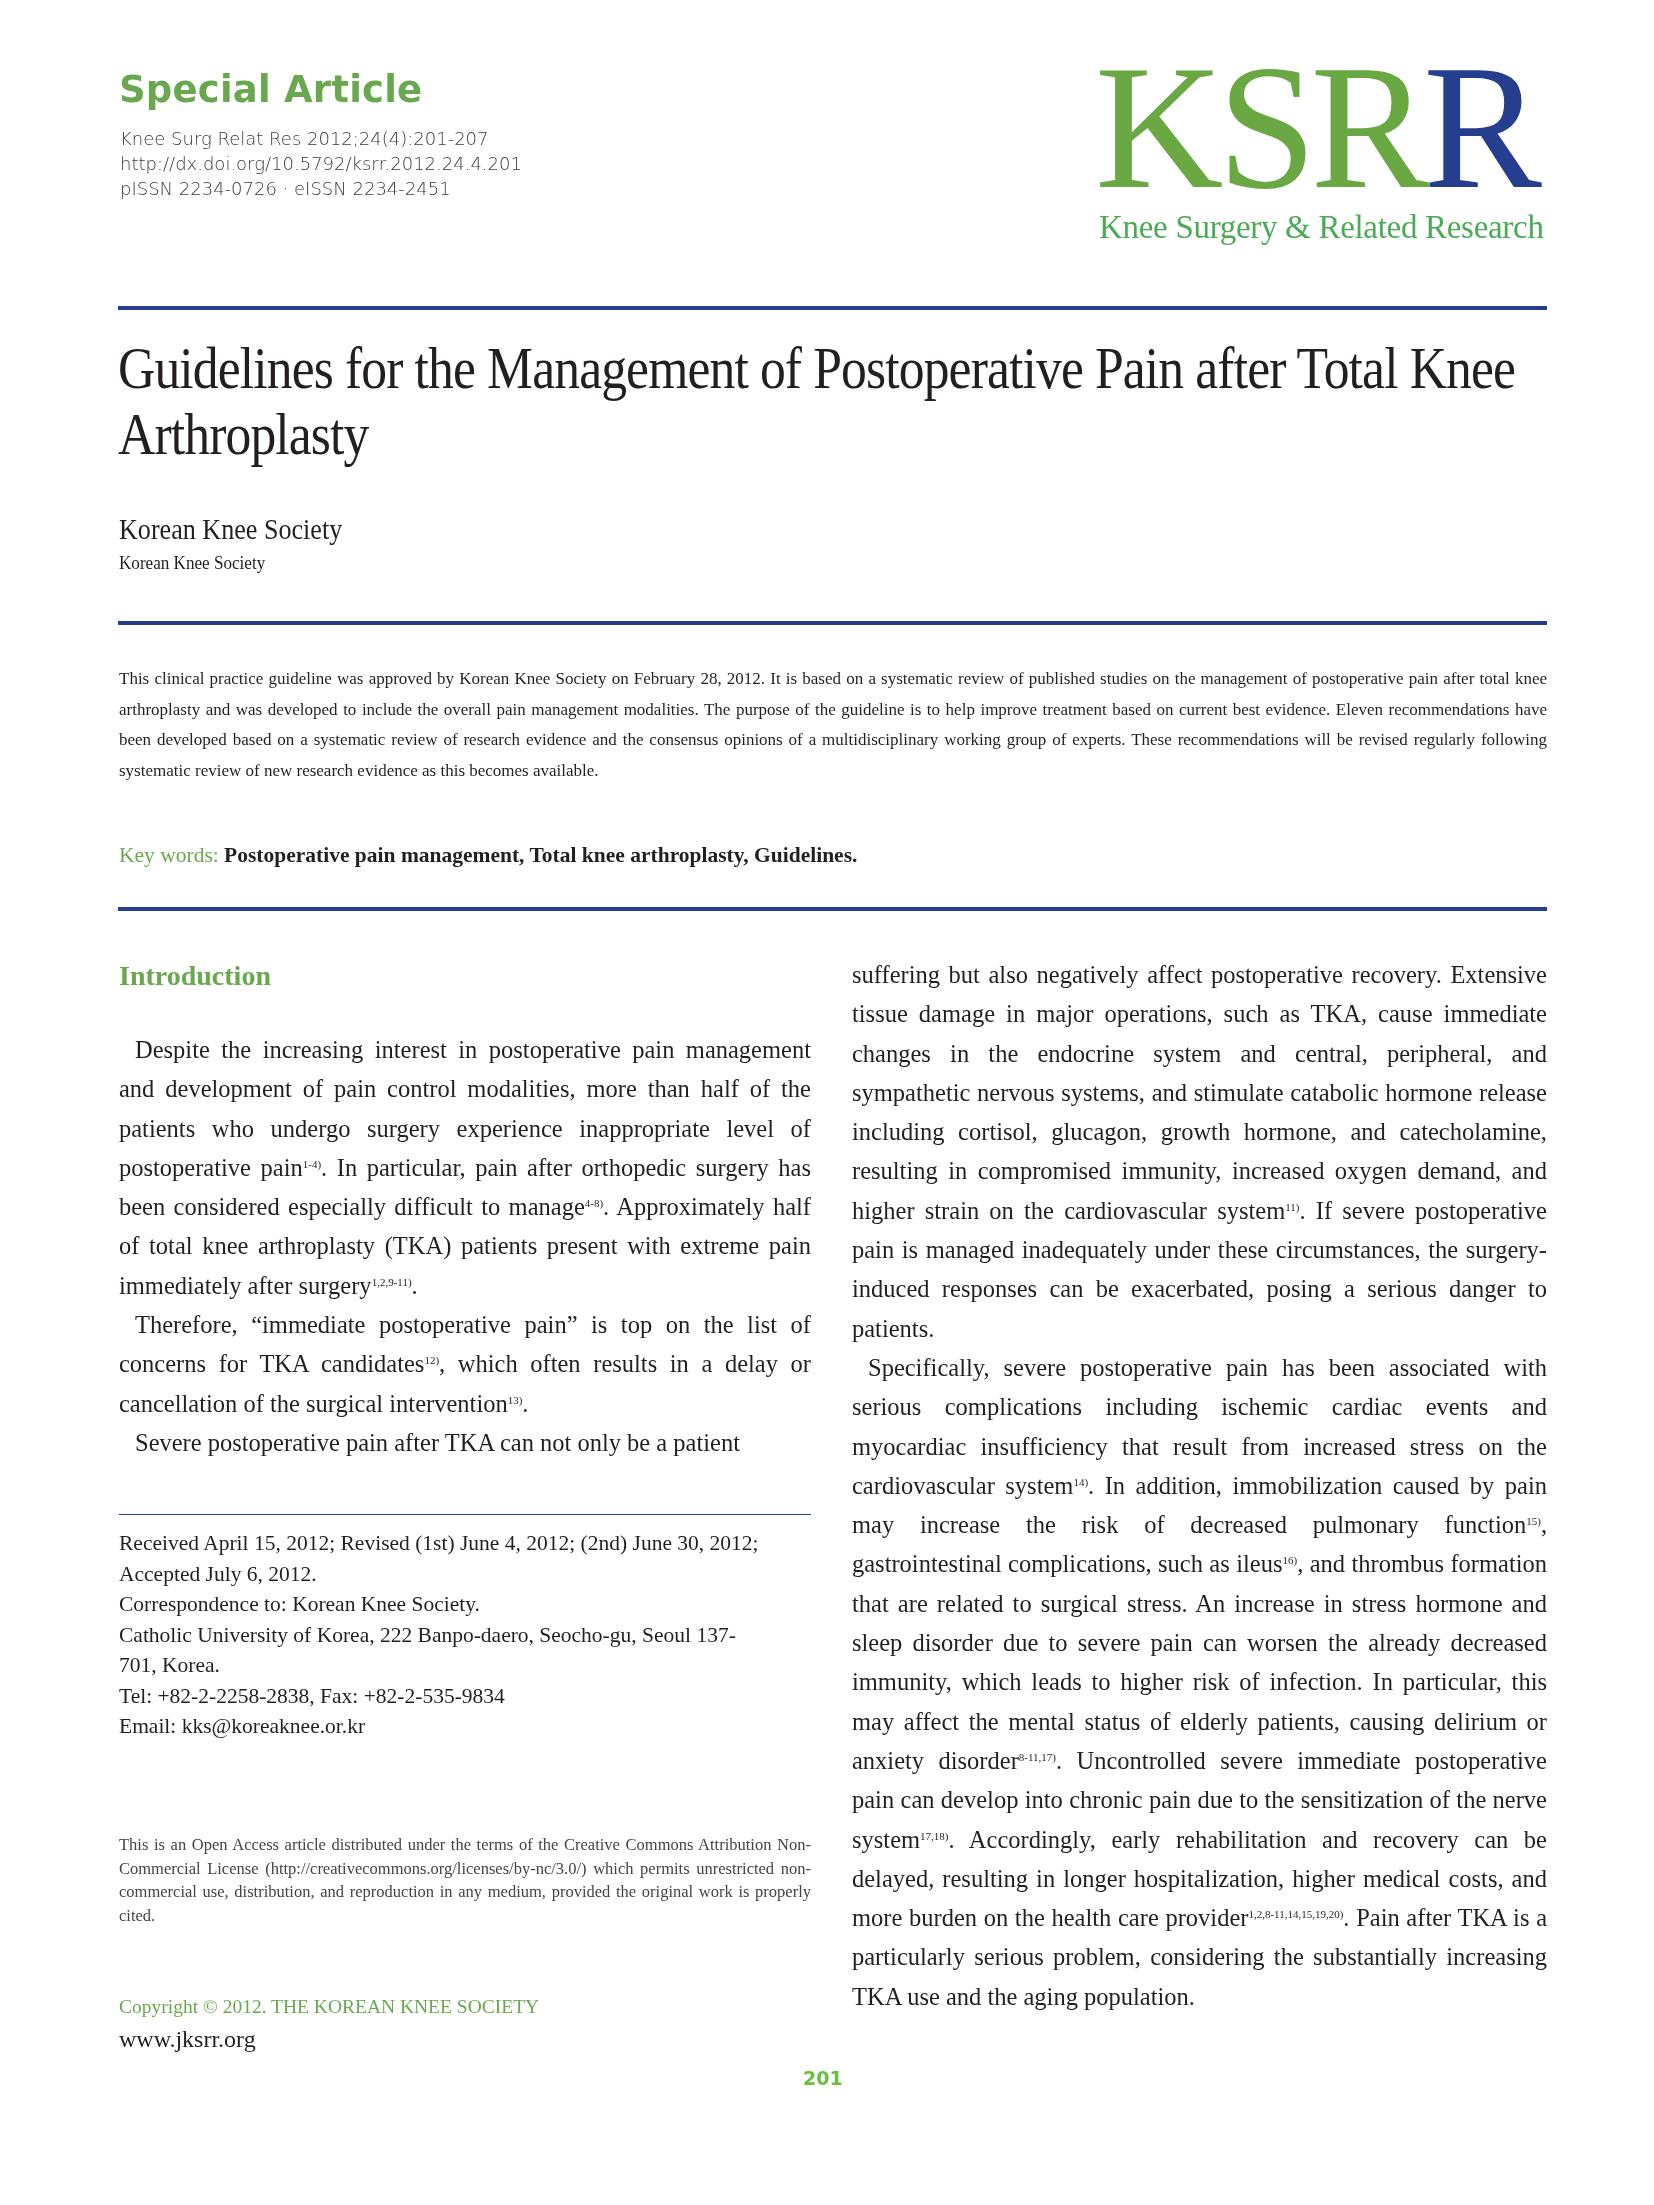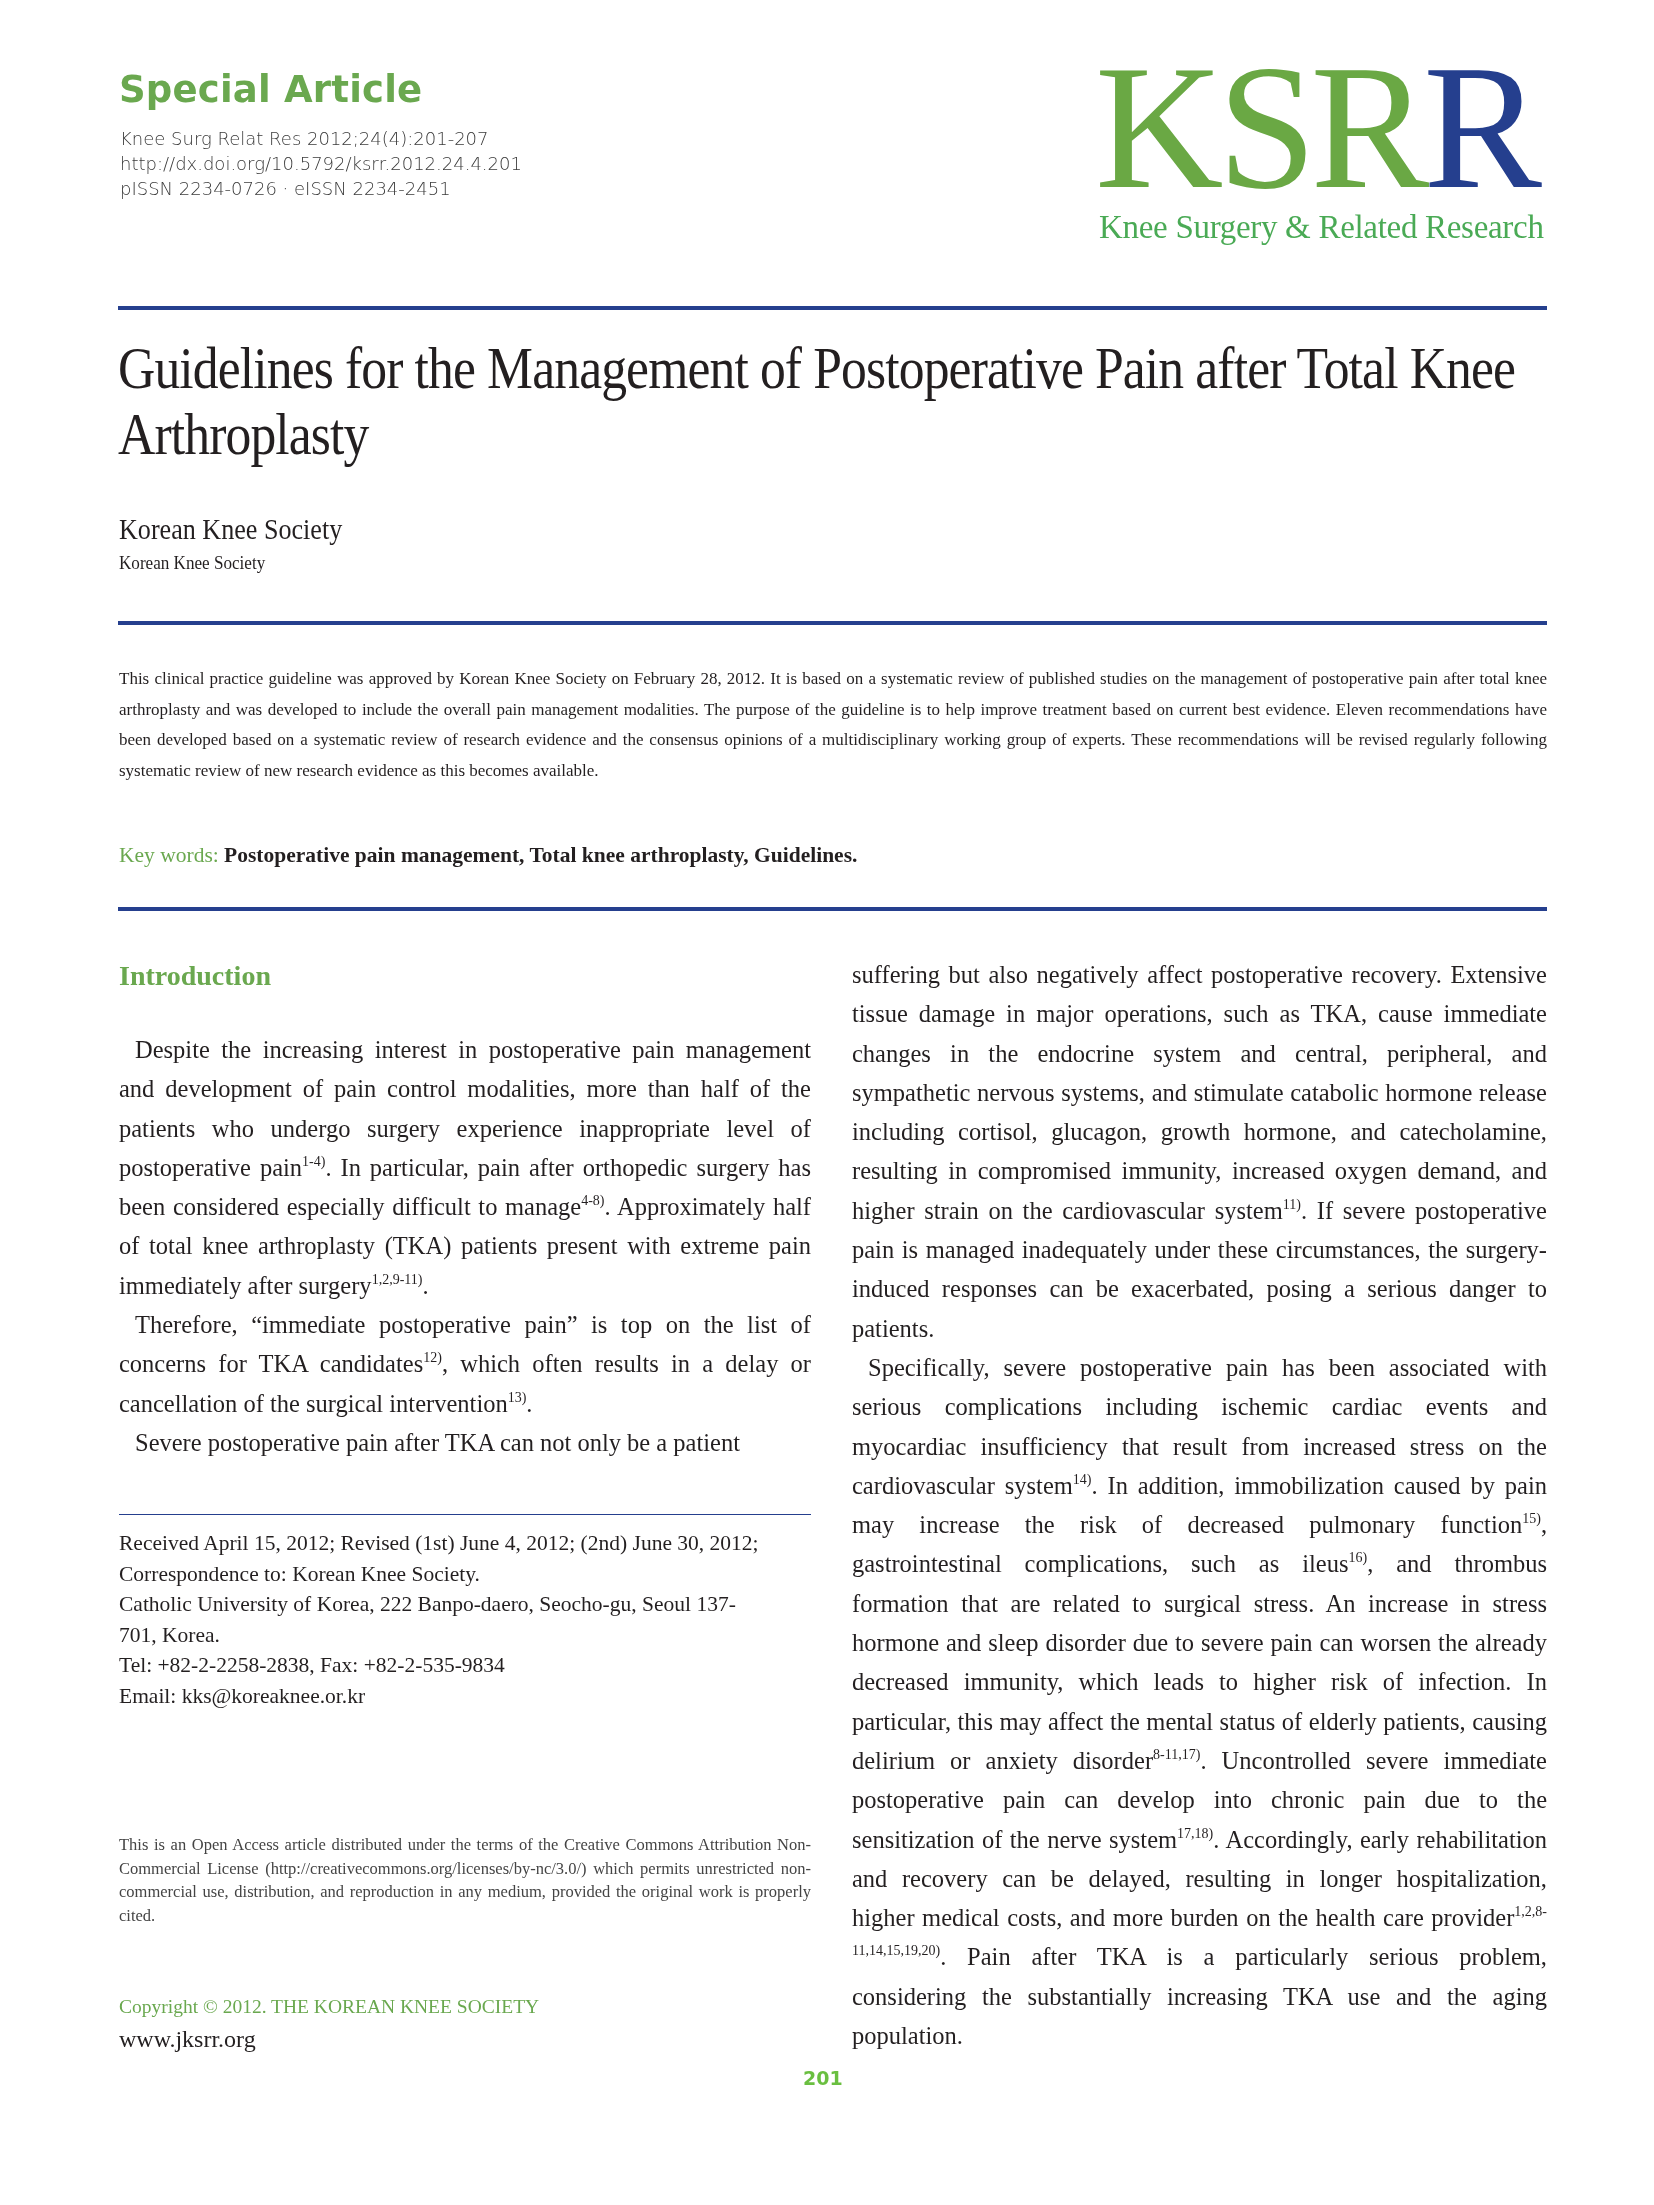--- a/index.html
+++ b/index.html
@@ -31,21 +31,21 @@
     #abstract { left: 119px; top: 664px; width: 1428px; font-size: 17px; line-height: 30.5px; text-align: justify; font-family: "Liberation Serif", serif; }
     #keywords { left: 119px; top: 843px; font-size: 21.5px; font-family: "Liberation Serif", serif; }
     #keywords .kw-label { color: #6aa84f; }
     #keywords .kw-val { font-weight: bold; }
 
     #intro-heading { left: 119px; top: 960px; font-size: 28px; font-weight: bold; color: #6aa84f; font-family: "Liberation Serif", serif; }
 
     .col { font-family: "Liberation Serif", serif; font-size: 24.5px; line-height: 39.3px; text-align: justify; }
     .col p { margin: 0; text-indent: 16px; }
     .col p.noindent { text-indent: 0; }
-    .col sup { font-size: 14px; line-height: 0; vertical-align: 0.75em; }
+    .col sup { font-size: 11px; line-height: 0; vertical-align: 0.75em; }
     #col-left { left: 119px; top: 1030px; width: 692px; }
     #col-right { left: 852px; top: 955px; width: 695px; }
 
     #rule-foot { left: 119px; top: 1514px; width: 692px; height: 1px; background: #253f8e; }
     #correspondence { left: 119px; top: 1528px; width: 700px; font-size: 21.5px; line-height: 30.5px; font-family: "Liberation Serif", serif; }
     #correspondence div { white-space: nowrap; }
 
     #license { left: 119px; top: 1833px; width: 692px; font-size: 16.5px; line-height: 23.5px; color: #444; text-align: justify; font-family: "Liberation Serif", serif; }
     #copyright { left: 119px; top: 1996px; font-size: 19.5px; color: #6aa84f; font-family: "Liberation Serif", serif; }
     #website { left: 119px; top: 2026px; font-size: 24px; font-family: "Liberation Serif", serif; }
@@ -97,20 +97,21 @@
     <span>suffering but also negatively affect postoperative recovery. Extensive tissue damage in major operations, such as TKA, cause immediate changes in the endocrine system and central, peripheral, and sympathetic nervous systems, and stimulate catabolic hormone release including cortisol, glucagon, growth hormone, and catecholamine, resulting in compromised immunity, increased oxygen demand, and higher strain on the cardiovascular system</span><sup>11)</sup><span>. If severe postoperative pain is managed inadequately under these circumstances, the surgery-induced responses can be exacerbated, posing a serious danger to patients.</span>
   </p>
   <p>
     <span>Specifically, severe postoperative pain has been associated with serious complications including ischemic cardiac events and myocardiac insufficiency that result from increased stress on the cardiovascular system</span><sup>14)</sup><span>. In addition, immobilization caused by pain may increase the risk of decreased pulmonary function</span><sup>15)</sup><span>, gastrointestinal complications, such as ileus</span><sup>16)</sup><span>, and thrombus formation that are related to surgical stress. An increase in stress hormone and sleep disorder due to severe pain can worsen the already decreased immunity, which leads to higher risk of infection. In particular, this may affect the mental status of elderly patients, causing delirium or anxiety disorder</span><sup>8-11,17)</sup><span>. Uncontrolled severe immediate postoperative pain can develop into chronic pain due to the sensitization of the nerve system</span><sup>17,18)</sup><span>. Accordingly, early rehabilitation and recovery can be delayed, resulting in longer hospitalization, higher medical costs, and more burden on the health care provider</span><sup>1,2,8-11,14,15,19,20)</sup><span>. Pain after TKA is a particularly serious problem, considering the substantially increasing TKA use and the aging population.</span>
   </p>
 </div>
 
 <div id="rule-foot" class="abs"></div>
 <div id="correspondence" class="abs">
   <div>Received April 15, 2012; Revised (1st) June 4, 2012; (2nd) June 30, 2012;</div>
+  <div>Accepted July 6, 2012.</div>
   <div>Correspondence to: Korean Knee Society.</div>
   <div>Catholic University of Korea, 222 Banpo-daero, Seocho-gu, Seoul 137-</div>
   <div>701, Korea.</div>
   <div>Tel: +82-2-2258-2838, Fax: +82-2-535-9834</div>
   <div>Email: kks@koreaknee.or.kr</div>
 </div>
 
 <div id="license" class="abs">This is an Open Access article distributed under the terms of the Creative Commons Attribution Non-Commercial License (http://creativecommons.org/licenses/by-nc/3.0/) which permits unrestricted non-commercial use, distribution, and reproduction in any medium, provided the original work is properly cited.</div>
 <div id="copyright" class="abs">Copyright © 2012. THE KOREAN KNEE SOCIETY</div>
 <div id="website" class="abs">www.jksrr.org</div>

